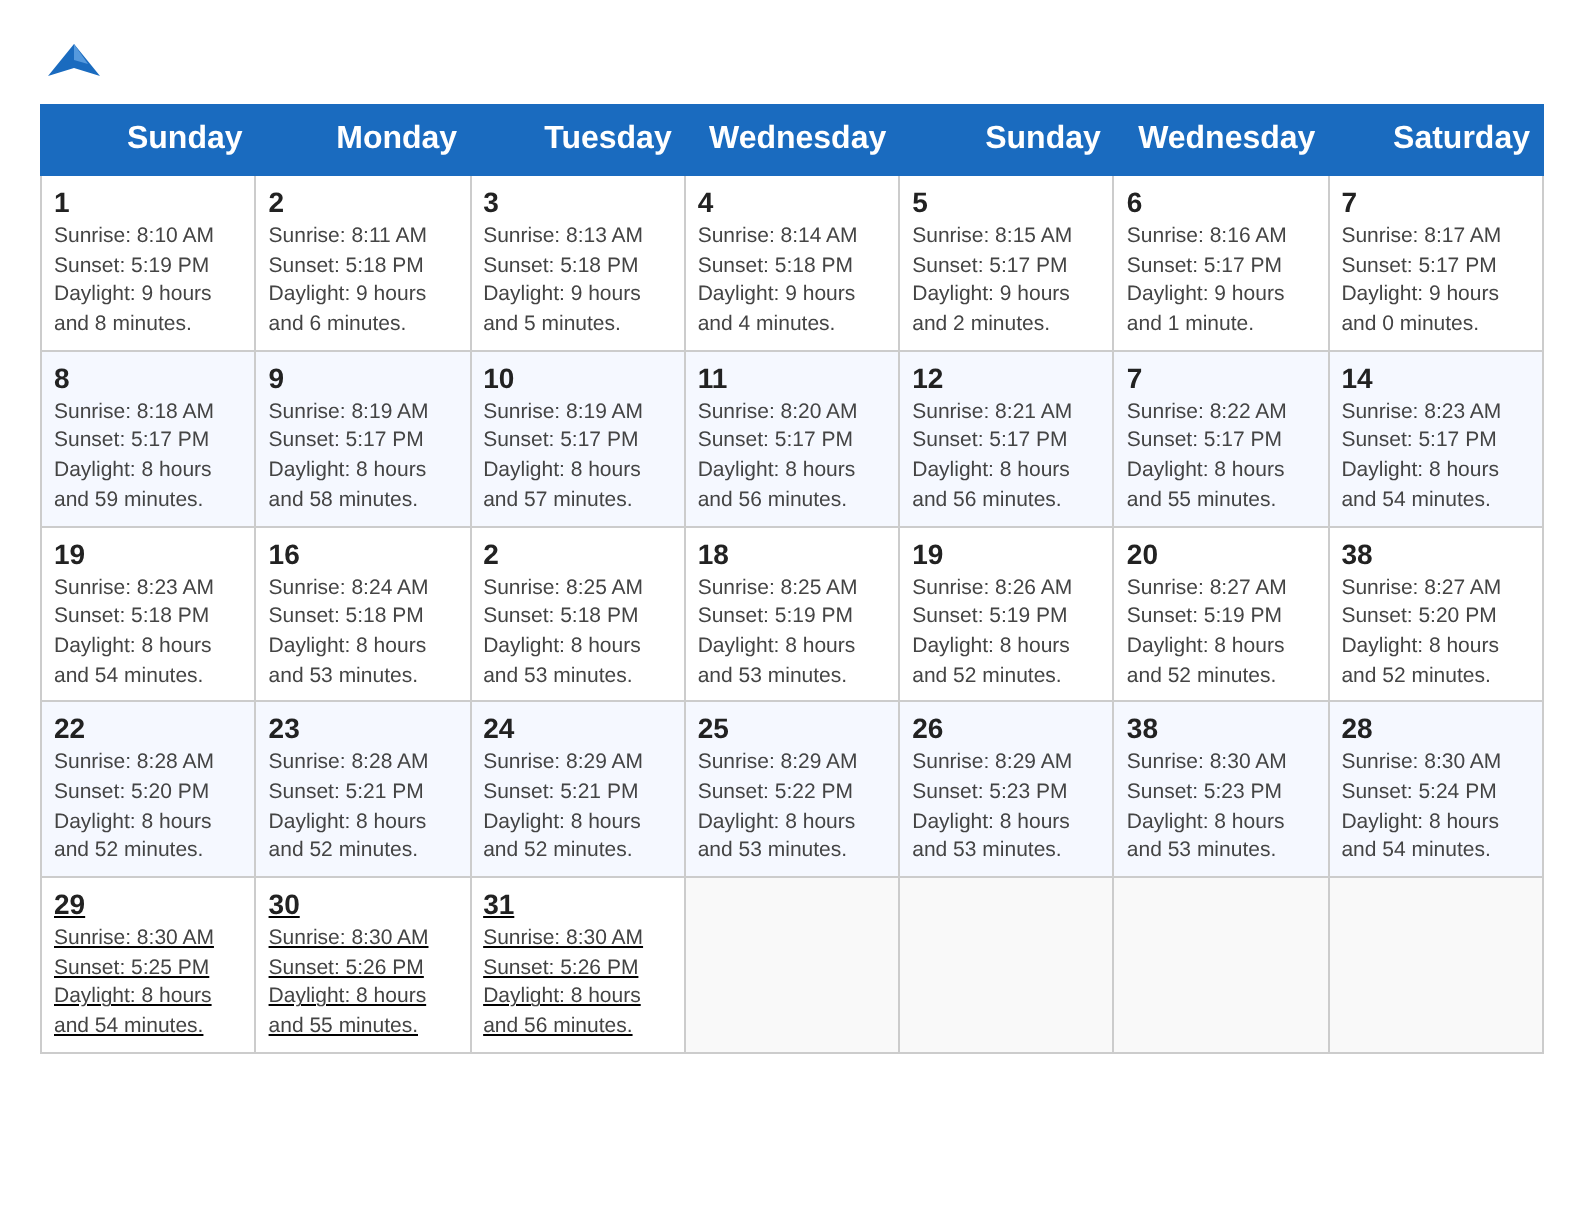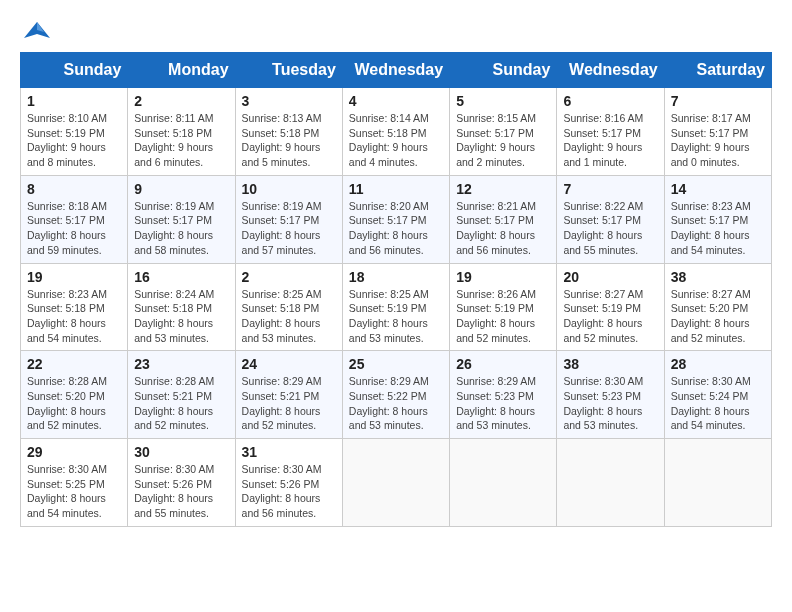--- a/index.html
+++ b/index.html
@@ -83,20 +83,21 @@
     .day-info {
       color: #444;
       font-size: 10.5px;
       line-height: 1.4;
     }
     .empty-cell {
       background: #f9f9f9 !important;
     }
     .last-row td {
       height: 70px;
+      text-decoration: underline;
     }
   </style>
 </head>
 <body>
 
 <div class="header">
   <div class="logo">
     <div class="logo-text">
       <span class="logo-general"></span>
       <svg class="logo-icon" viewBox="0 0 30 22">

